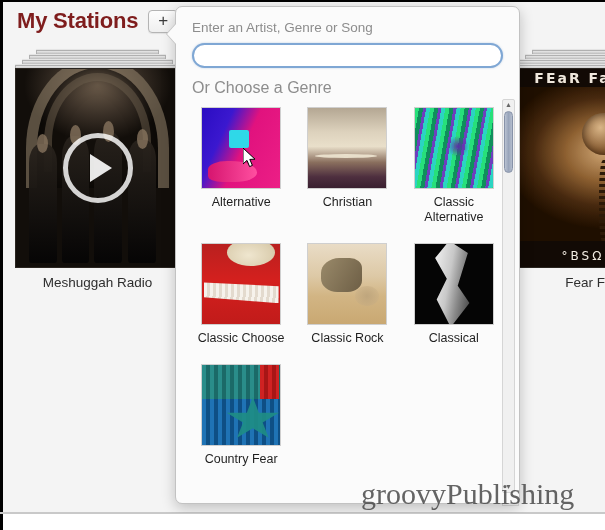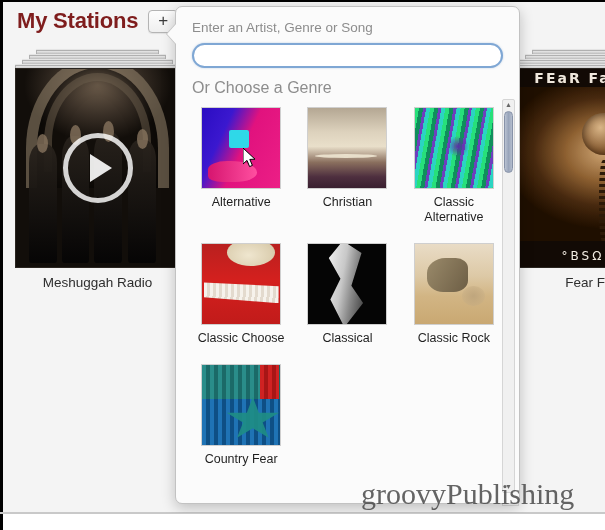--- a/index.html
+++ b/index.html
@@ -588,26 +588,26 @@
             </div>
             <div class="genre-cell">
               <div class="genre-thumb g-classic-alt"></div>
               <div class="genre-name">Classic Alternative</div>
             </div>
             <div class="genre-cell">
               <div class="genre-thumb g-classic-country"></div>
               <div class="genre-name">Classic Choose</div>
             </div>
             <div class="genre-cell">
+              <div class="genre-thumb g-classic-rock"></div>
+              <div class="genre-name">Classic Rock</div>
+            </div>
+            <div class="genre-cell">
               <div class="genre-thumb g-classical"></div>
               <div class="genre-name">Classical</div>
-            </div>
-            <div class="genre-cell">
-              <div class="genre-thumb g-classic-rock"></div>
-              <div class="genre-name">Classic Rock</div>
             </div>
             <div class="genre-cell">
               <div class="genre-thumb g-country-hits">
                 <div class="star"></div>
               </div>
               <div class="genre-name">Country Fear</div>
             </div>
           </div>
       </div>
 

